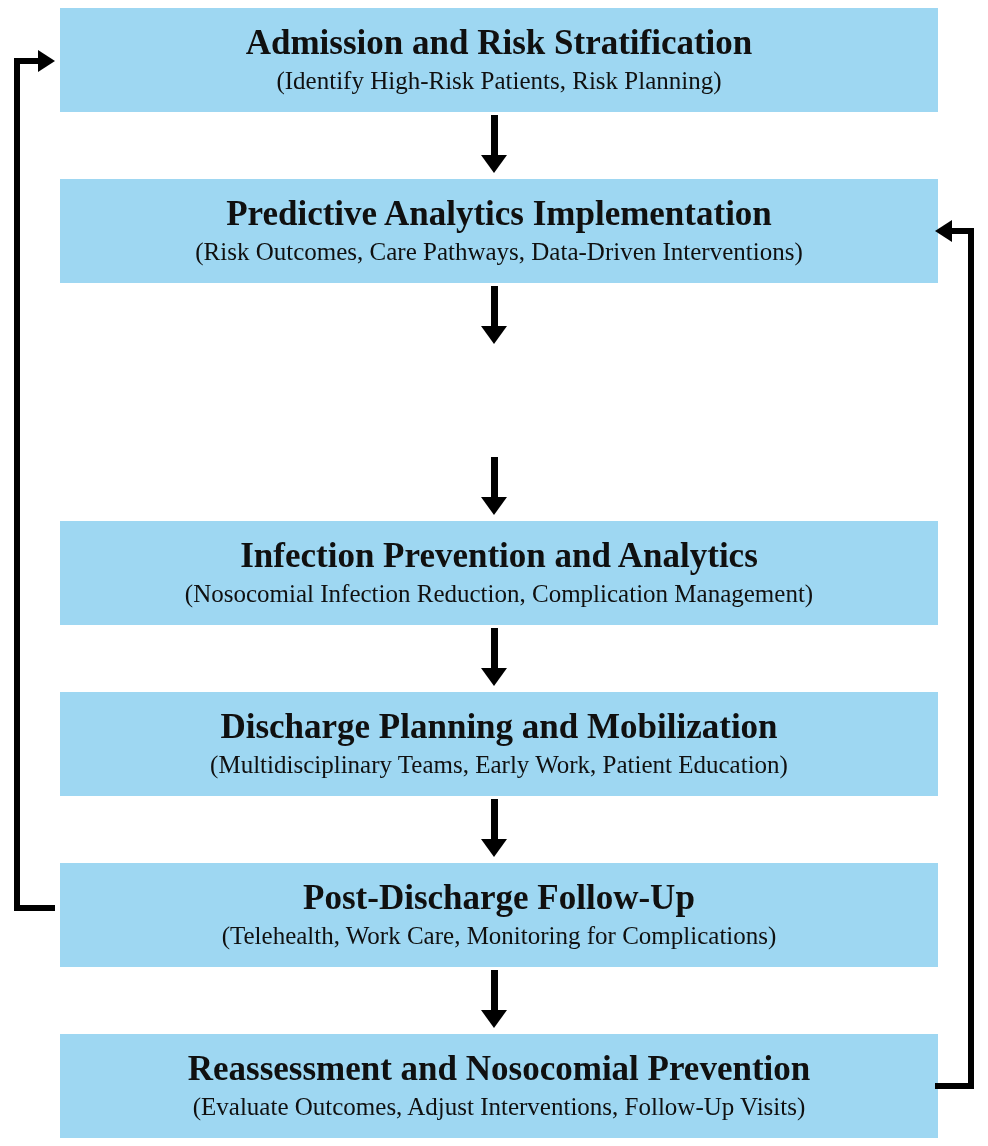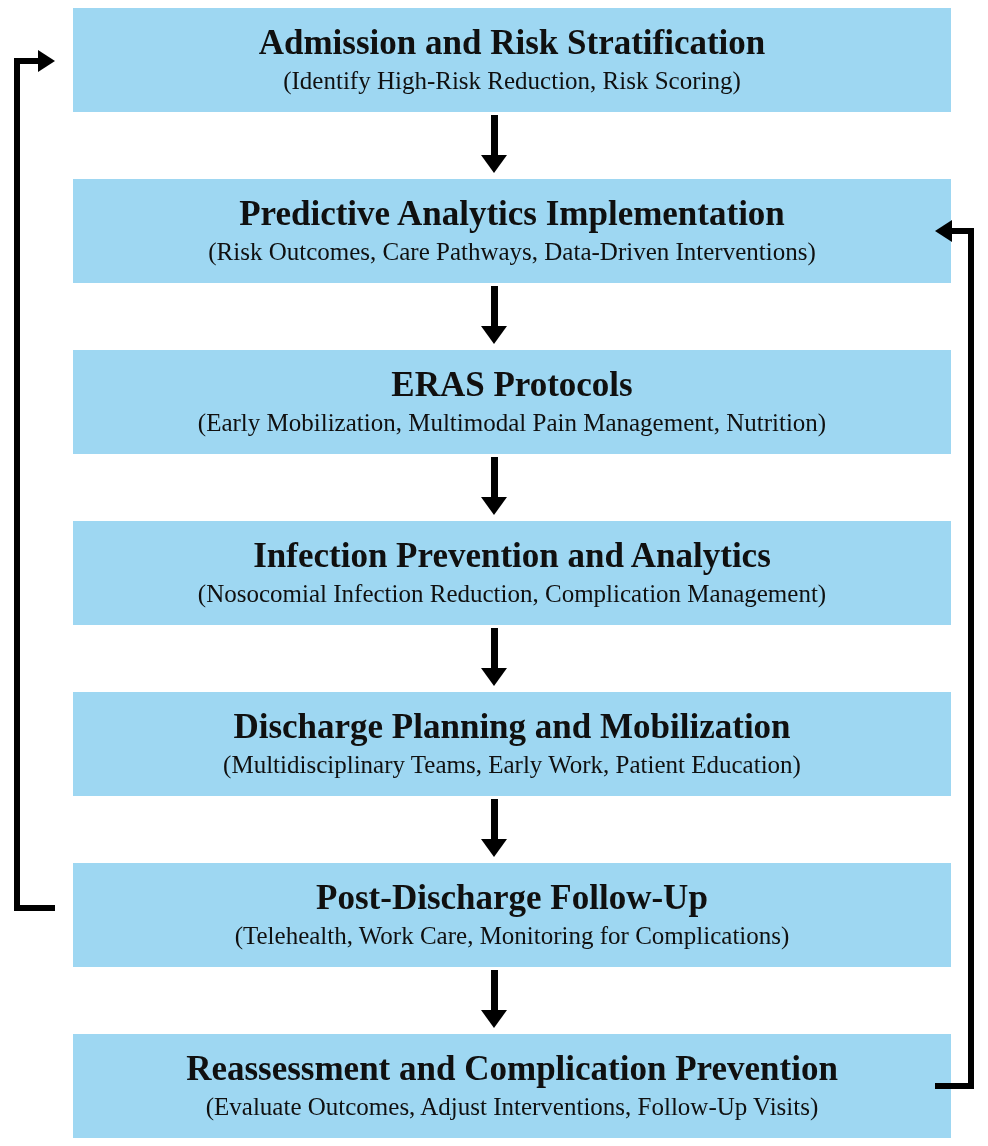--- a/index.html
+++ b/index.html
@@ -10,21 +10,21 @@
   .canvas {
     position: relative;
     width: 988px;
     height: 1146px;
     background: #ffffff;
     font-family: "Liberation Serif", serif;
     overflow: hidden;
   }
   .step {
     position: absolute;
-    left: 73px;
+    left: 60px;
     width: 878px;
     height: 104px;
     background: var(--box-fill, #9ed7f2);
     display: flex;
     flex-direction: column;
     align-items: center;
     justify-content: center;
     text-align: center;
   }
   .step .title {
@@ -81,50 +81,46 @@
     border-right: 17px solid var(--arrow-color, #000);
   }
 </style>
 </head>
 <body>
 
 <div class="canvas">
 
   <div class="step" style="top:8px">
     <div class="title">Admission and Risk Stratification</div>
-    <div class="subtitle">(Identify High-Risk Reduction, Risk Scoring)</div>
+    <div class="subtitle">(Identify High-Risk Patients, Risk Planning)</div>
   </div>
 
   <div class="step" style="top:179px">
     <div class="title">Predictive Analytics Implementation</div>
     <div class="subtitle">(Risk Outcomes, Care Pathways, Data-Driven Interventions)</div>
   </div>
 
-  <div class="step" style="top:350px">
-    <div class="title">ERAS Protocols</div>
-    <div class="subtitle">(Early Mobilization, Multimodal Pain Management, Nutrition)</div>
-  </div>
 
   <div class="step" style="top:521px">
     <div class="title">Infection Prevention and Analytics</div>
     <div class="subtitle">(Nosocomial Infection Reduction, Complication Management)</div>
   </div>
 
   <div class="step" style="top:692px">
     <div class="title">Discharge Planning and Mobilization</div>
     <div class="subtitle">(Multidisciplinary Teams, Early Work, Patient Education)</div>
   </div>
 
   <div class="step" style="top:863px">
     <div class="title">Post-Discharge Follow-Up</div>
     <div class="subtitle">(Telehealth, Work Care, Monitoring for Complications)</div>
   </div>
 
   <div class="step" style="top:1034px">
-    <div class="title">Reassessment and Complication Prevention</div>
+    <div class="title">Reassessment and Nosocomial Prevention</div>
     <div class="subtitle">(Evaluate Outcomes, Adjust Interventions, Follow-Up Visits)</div>
   </div>
 
   <div class="down-arrow" style="top:115px">
     <div class="stem"></div>
     <div class="head"></div>
   </div>
   <div class="down-arrow" style="top:286px">
     <div class="stem"></div>
     <div class="head"></div>

